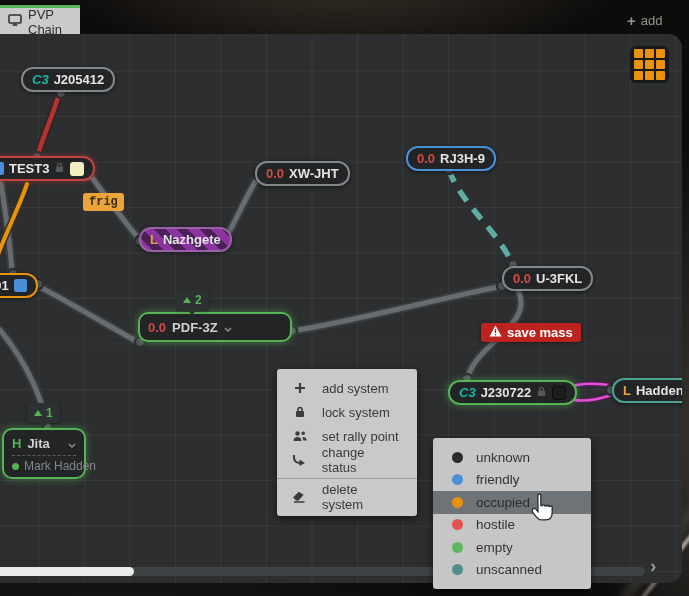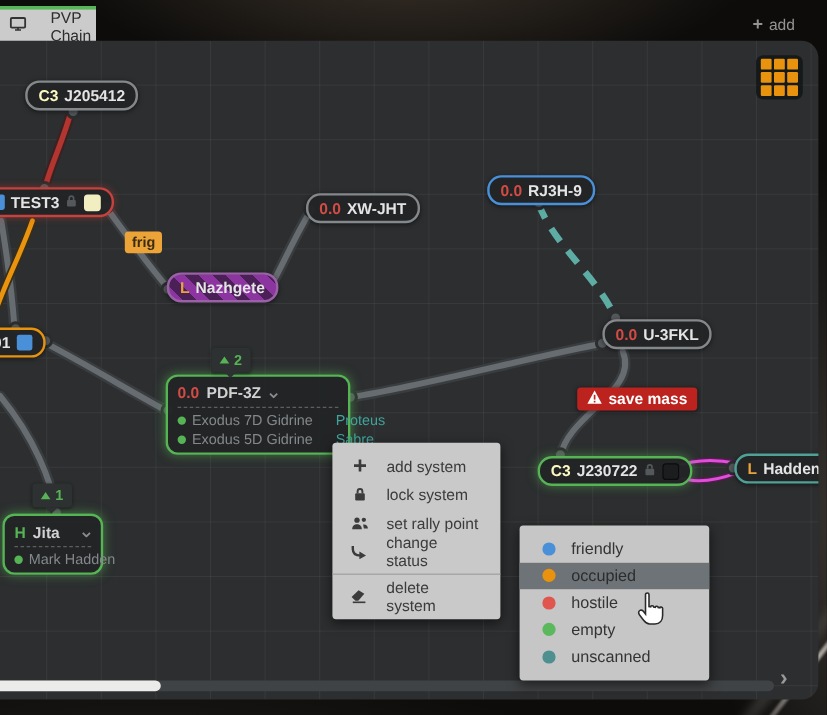--- a/index.html
+++ b/index.html
@@ -16,21 +16,21 @@
   .streak { position:absolute; left:570px; top:548px; width:220px; height:4px;
     background:linear-gradient(90deg, transparent, rgba(225,220,210,.75), transparent);
     transform:rotate(-52deg); filter:blur(1px); }
   .streak2 { position:absolute; left:520px; top:560px; width:260px; height:10px;
     background:linear-gradient(90deg, transparent, rgba(160,155,148,.25), transparent);
     transform:rotate(-52deg); filter:blur(3px); }
 
   
   .tab { position:absolute; left:0; top:5px; width:80px; height:30px;
     background:#cbcbcb; border-top:3px solid #57b657;
-    display:flex; align-items:center; gap:20px; padding:0 8px;
+    display:flex; align-items:center; gap:6px; padding:0 8px;
     color:#2e2e2e; font-size:13px; }
   .add-btn { position:absolute; left:627px; top:12px; color:#93938f; font-size:13px;
     display:flex; align-items:center; gap:5px; }
   .add-btn .plus { font-size:15px; font-weight:bold; }
 
   
   .map { position:absolute; left:0; top:34px; width:682px; height:549px;
     background:#2c2e2f; border-radius:0 14px 14px 0; overflow:hidden; }
   .map .grid { position:absolute; inset:0;
     background-image:
@@ -44,21 +44,21 @@
     display:grid; grid-template-columns:repeat(3,9px); grid-template-rows:repeat(3,9px);
     gap:2px; align-content:center; justify-content:center; }
   .grid-btn i { background:#e8920e; border-radius:1px; }
 
   
   .node { position:absolute; height:25px; display:flex; align-items:center; gap:5px;
     padding:0 9px; background:rgba(34,36,37,.96); border:2px solid #85888b;
     border-radius:12px; color:#e4e4e4; font-weight:bold; font-size:13px;
     box-shadow:0 1px 4px rgba(0,0,0,.55); white-space:nowrap; }
   .sec { color:#d24b45; }
-  .pfx-c3 { color:#fef9c3; } .pfx-l { color:#e8a33d; } .pfx-h { color:#56b455; }
+  .pfx-c3 { color:#14b8a6;font-style:italic; } .pfx-l { color:#e8a33d; } .pfx-h { color:#56b455; }
   .n-test3 { border-color:#c7423d; box-shadow:0 0 7px rgba(205,62,56,.45); }
   .n-rj3h0 { border-color:#4a90d9; }
   .n-801  { border-color:#e8920e; }
   .n-naz  { border-color:#9a62a6;
     background:repeating-linear-gradient(45deg,#8c35a0 0 8px,#4b2057 8px 16px); }
   .n-sotrenz { border-color:#4fa095; border-radius:12px 0 0 12px; }
   .green { border-color:#56b455; box-shadow:0 0 9px rgba(86,180,85,.55); }
   .sq { width:14px; height:14px; border-radius:3px; }
   .sq-yellow { background:#f1eec2; }
   .sq-blue { width:13px; height:13px; background:#4a90d9; border-radius:2px; }
@@ -230,53 +230,41 @@
   <div class="node" style="left:255px; top:127px;">
     <span class="sec">0.0</span>
     <span>XW-JHT</span>
   </div>
 
   <div class="node n-rj3h0" style="left:406px; top:112px;">
     <span class="sec">0.0</span>
     <span>RJ3H-9</span>
   </div>
 
-  <div class="edge-badge" style="left:104px; top:159px;">frig</div>
+  <div class="edge-badge" style="left:83px; top:159px;font-family:Liberation Mono, monospace;">frig</div>
 
   <div class="node n-naz" style="left:139px; top:193px;">
     <span class="pfx-l">L</span>
     <span>Nazhgete</span>
   </div>
 
   <div class="node n-801" style="left:-24px; top:239px;">
     <span>801</span>
     <span class="sq-blue"></span>
   </div>
 
   <div class="node multi green" style="left:138px; top:278px; width:154px;">
     <div class="hdr">
       <span class="sec">0.0</span>
       <span>PDF-3Z</span>
       <span>
         <svg width="8" height="5" viewBox="0 0 8 5">
             <path d="M1 1l3 3 3-3" stroke="#8a8d8f" stroke-width="1.5" fill="none"></path>
           </svg>
       </span>
-    </div>
-    <div class="rows">
-      <div class="prow">
-        <span class="dot-g"></span>
-        <span>Exodus 7D Gidrine</span>
-        <span class="ship">Proteus</span>
-      </div>
-      <div class="prow">
-        <span class="dot-g"></span>
-        <span>Exodus 5D Gidrine</span>
-        <span class="ship">Sabre</span>
-      </div>
     </div>
   </div>
   <div class="count-badge" style="left:176px; top:256px;">
     <span class="tri-up"></span>
     <span>2</span>
   </div>
 
   <div class="node" style="left:502px; top:232px;">
     <span class="sec">0.0</span>
     <span>U-3FKL</span>
@@ -383,20 +371,24 @@
           <path d="M4.2 9.6L1 6.6 6.8.8l4.8 3-5 5.8z" fill="currentColor"></path>
           <path d="M2 11h10.5" stroke="currentColor" stroke-width="1.5"></path>
         </svg>
     </span>
     <span>delete system</span>
   </div>
 </div>
 
 <div class="status-menu">
   <div class="st-item">
+    <span class="st-dot" style="background-color: rgb(43, 43, 43);"></span>
+    <span>unknown</span>
+  </div>
+  <div class="st-item">
     <span class="st-dot" style="background-color: rgb(74, 144, 217);"></span>
     <span>friendly</span>
   </div>
   <div class="st-item hl">
     <span class="st-dot" style="background-color: rgb(232, 146, 14);"></span>
     <span>occupied</span>
   </div>
   <div class="st-item">
     <span class="st-dot" style="background-color: rgb(224, 85, 77);"></span>
     <span>hostile</span>

